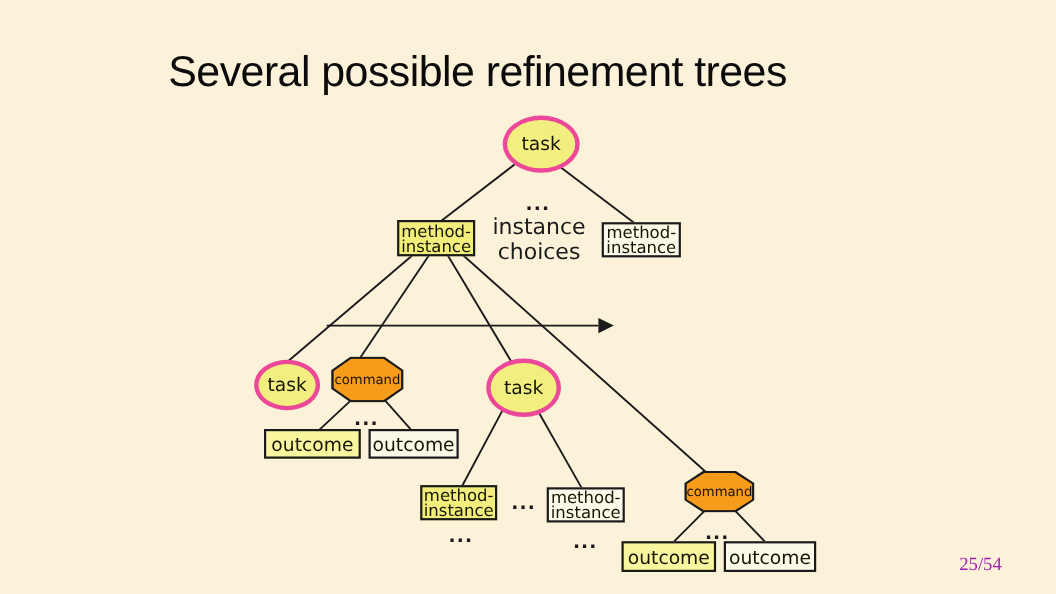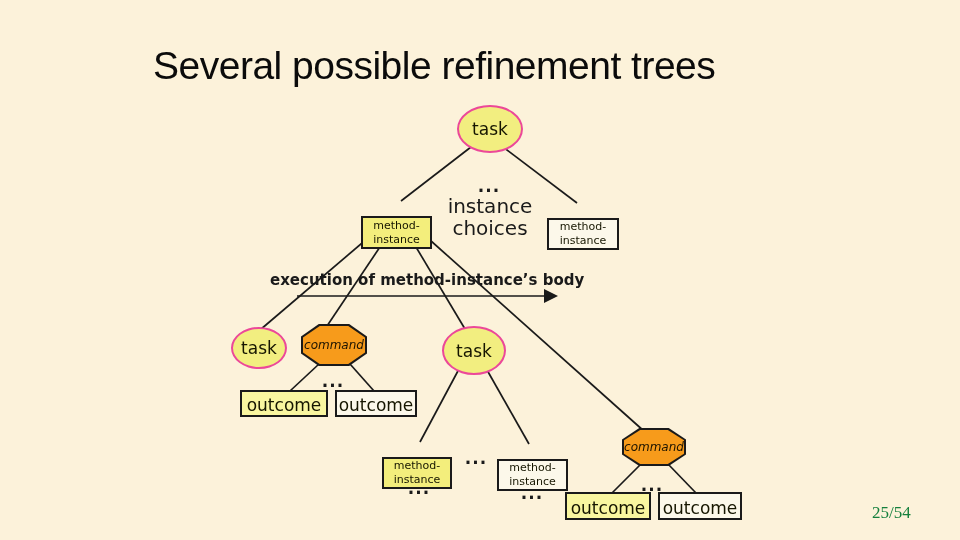--- a/index.html
+++ b/index.html
@@ -17,49 +17,48 @@
     font-family: "Liberation Sans", sans-serif;
     font-size: 39px; font-weight: 400; letter-spacing: -0.5px;
     color: #0b0b0b; white-space: nowrap;
   }
   svg.wires { position: absolute; left: 0; top: 0; z-index: 1; }
   .connector { stroke: var(--line, #1a1a1a); stroke-width: 1.7; }
   .arrowhead { fill: var(--line, #1a1a1a); }
 
   .node { position: absolute; z-index: 2; display: flex; align-items: center; justify-content: center; text-align: center; color: #161600; }
   .ellipse {
-    border: 2px solid #ec4899; border-radius: 50%;
+    border: 4px solid #ec4899; border-radius: 50%;
     background: var(--task_fill, #F2EE80);
     font-size: 17px;
   }
   .rect { border: 2px solid #1a1a1a; }
-  .mi { background: var(--method_instance_fill, #F3EE7C); font-size: 11px; line-height: 14px; white-space: pre-line; margin-top: 16px; }
+  .mi { background: var(--method_instance_fill, #F3EE7C); font-size: 15px; line-height: 14px; white-space: pre-line; }
   .mi.plain { background: var(--plain_fill, #FCF8EA); }
   .outcome { font-size: 17px; align-items: flex-end; }
   .outcome.yellow { background: var(--outcome_fill, #F9F6A0); }
   .outcome.plain { background: var(--plain_fill, #FCF8EA); }
 
   .octagon { position: absolute; z-index: 2; }
   .octagon .oct-border, .octagon .oct-fill {
     clip-path: polygon(27% 0, 73% 0, 100% 30%, 100% 70%, 73% 100%, 27% 100%, 0 70%, 0 30%);
-    font-style: italic;
   }
   .octagon .oct-border { position: absolute; inset: 0; background: #1a1a1a; }
   .octagon .oct-fill {
     position: absolute; inset: 2px; background: var(--command_fill, #F79B1B);
     display: flex; align-items: center; justify-content: center;
     font-size: 12px; color: #1d1400;
   }
   .freetext { position: absolute; z-index: 2; color: #1a1a1a; text-align: center; }
   .dots { font-weight: bold; font-size: 17px; letter-spacing: 1px; line-height: 10px; }
   .pc { font-size: 20px; line-height: 22px; white-space: pre-line; }
   .arrow-label { font-weight: bold; font-size: 15px; white-space: nowrap; }
   .pagenum {
     position: absolute; left: 872px; top: 503px; z-index: 2;
-    font-family: "Liberation Serif", serif; font-size: 17px; color: #15803d;
+    font-family: "Liberation Serif", serif; font-size: 17px; color: #a21caf;
   }
 </style>
 </head>
 <body>
 
 <div class="slide">
 
   <div class="title">Several possible refinement trees</div>
 
   <svg class="wires" width="960" height="540" viewBox="0 0 960 540">
@@ -90,21 +89,20 @@
   <div class="node rect mi" style="left:361px; top:200px; width:67px; height:29px;">
     <span>method-
 instance</span>
   </div>
 
   <div class="node rect mi plain" style="left:547px; top:202px; width:68px; height:28px;">
     <span>method-
 instance</span>
   </div>
 
-  <div class="freetext arrow-label" style="left:270px; top:271px; width:280px;">execution of method-instance’s body</div>
 
   <div class="node ellipse" style="left:231px; top:327px; width:52px; height:38px;">
     <span>task</span>
   </div>
 
   <div class="octagon" style="left:301px; top:324px; width:66px; height:42px;">
     <div class="oct-border"></div>
     <div class="oct-fill">
       <span>command</span>
     </div>

